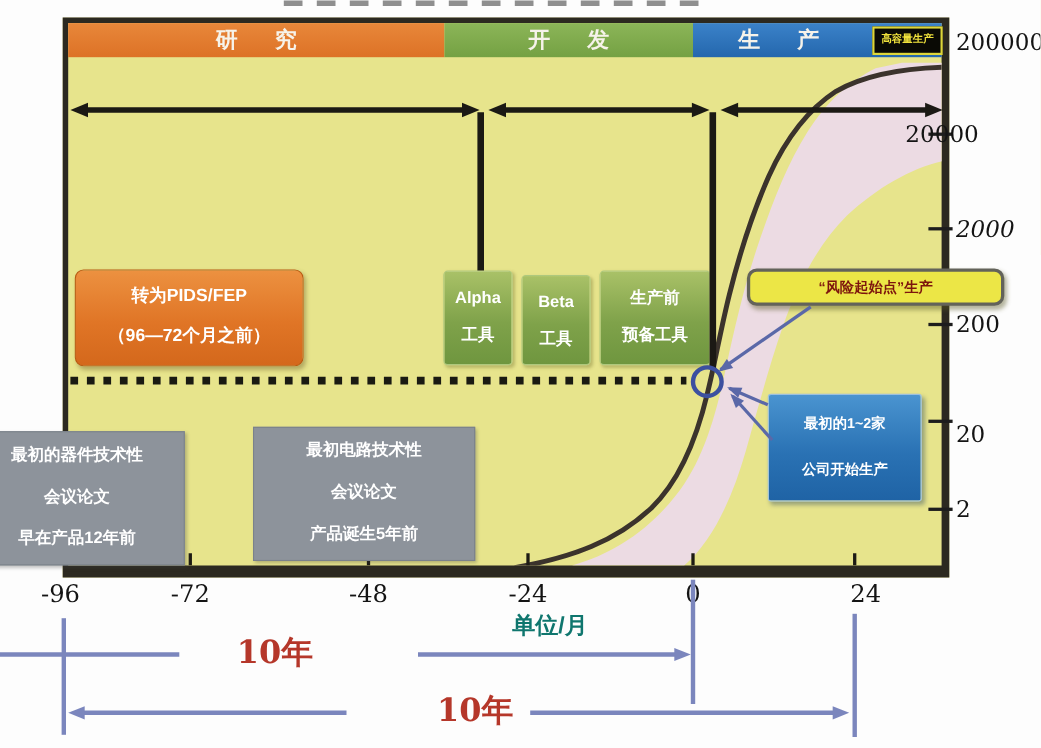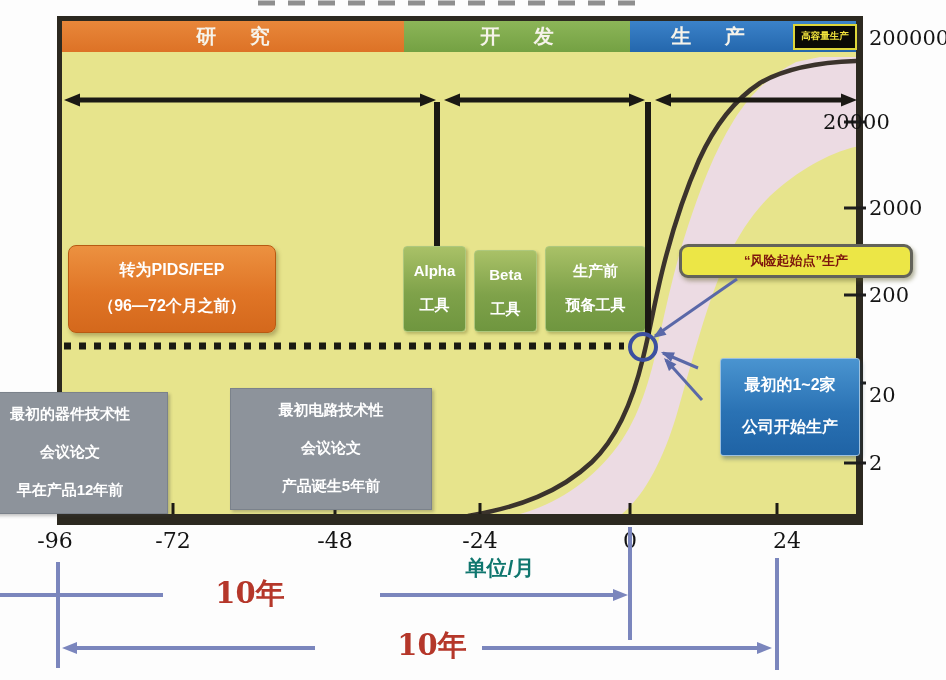--- a/index.html
+++ b/index.html
@@ -19,22 +19,22 @@
   .notebox{color:#ffffff;font-weight:bold;text-align:center;}
   .box-orange{background:linear-gradient(180deg,#ec9140,#e07526 55%,#d4681c);
               border:1px solid #b85a12;border-radius:8px;font-size:16px;line-height:36px;
               padding-top:6px;box-shadow:2px 3px 4px rgba(80,60,20,.35);}
   .box-green{background:linear-gradient(180deg,#a9c167,#7fa24a 55%,#6f963f);
              border:1px solid #aec87d;border-radius:4px;font-size:15px;line-height:34px;
              padding-top:7px;box-shadow:2px 2px 3px rgba(80,80,20,.3);}
   .box-gray{background:#8d939b;border:1px solid #7b828b;font-size:15px;line-height:38px;
             padding-top:2px;box-shadow:2px 2px 3px rgba(60,60,60,.3);}
   .box-blue{background:linear-gradient(180deg,#4a94d0,#2a72b4 55%,#1f63a5);
-            border:1px solid #9cc0de;border-radius:3px;font-size:16px;line-height:42px;
-            padding-top:5px;box-shadow:2px 3px 4px rgba(30,60,90,.4);margin-left:22px;}
+            border:1px solid #9cc0de;border-radius:3px;font-size:13px;line-height:42px;
+            padding-top:5px;box-shadow:2px 3px 4px rgba(30,60,90,.4);}
   .callout{background:#ece646;border:3px solid #63635a;border-radius:9px;color:#7d150d;
            font-size:13px;font-weight:bold;text-align:center;line-height:28px;
            box-shadow:2px 3px 4px rgba(90,90,40,.45);}
   .ylab{font-family:"DejaVu Serif", serif;font-size:21px;color:#141414;}
   .xlab{font-family:"DejaVu Serif", serif;font-size:22px;color:#141414;width:60px;text-align:center;}
   .unitlab{font-weight:bold;font-size:21px;color:#0f766e;width:110px;text-align:center;}
   .decade{font-family:"DejaVu Serif", serif;font-weight:bold;font-size:29px;color:#b5372a;
           width:100px;text-align:center;}
 </style>
 </head>
@@ -126,21 +126,21 @@
     <div>早在产品12年前</div>
   </div>
   <div class="abs notebox box-gray" style="left:230px;top:388px;width:200px;height:118px;text-align:center;">
     <div>最初电路技术性</div>
     <div>会议论文</div>
     <div>产品诞生5年前</div>
   </div>
 
   <div class="abs ylab" style="left:869px;top:26px;">200000</div>
   <div class="abs ylab" style="left:823px;top:110px;">20000</div>
-  <div class="abs ylab" style="left:869px;top:196px;">2000</div>
+  <div class="abs ylab" style="left:869px;top:196px;font-style:italic;">2000</div>
   <div class="abs ylab" style="left:869px;top:283px;">200</div>
   <div class="abs ylab" style="left:869px;top:371px;margin-top:12px;">20</div>
   <div class="abs ylab" style="left:869px;top:451px;">2</div>
 
   <div class="abs xlab" style="left:25px;top:528px;">-96</div>
   <div class="abs xlab" style="left:143px;top:528px;">-72</div>
   <div class="abs xlab" style="left:305px;top:528px;">-48</div>
   <div class="abs xlab" style="left:450px;top:528px;">-24</div>
   <div class="abs xlab" style="left:600px;top:528px;">0</div>
   <div class="abs xlab" style="left:757px;top:528px;">24</div>

